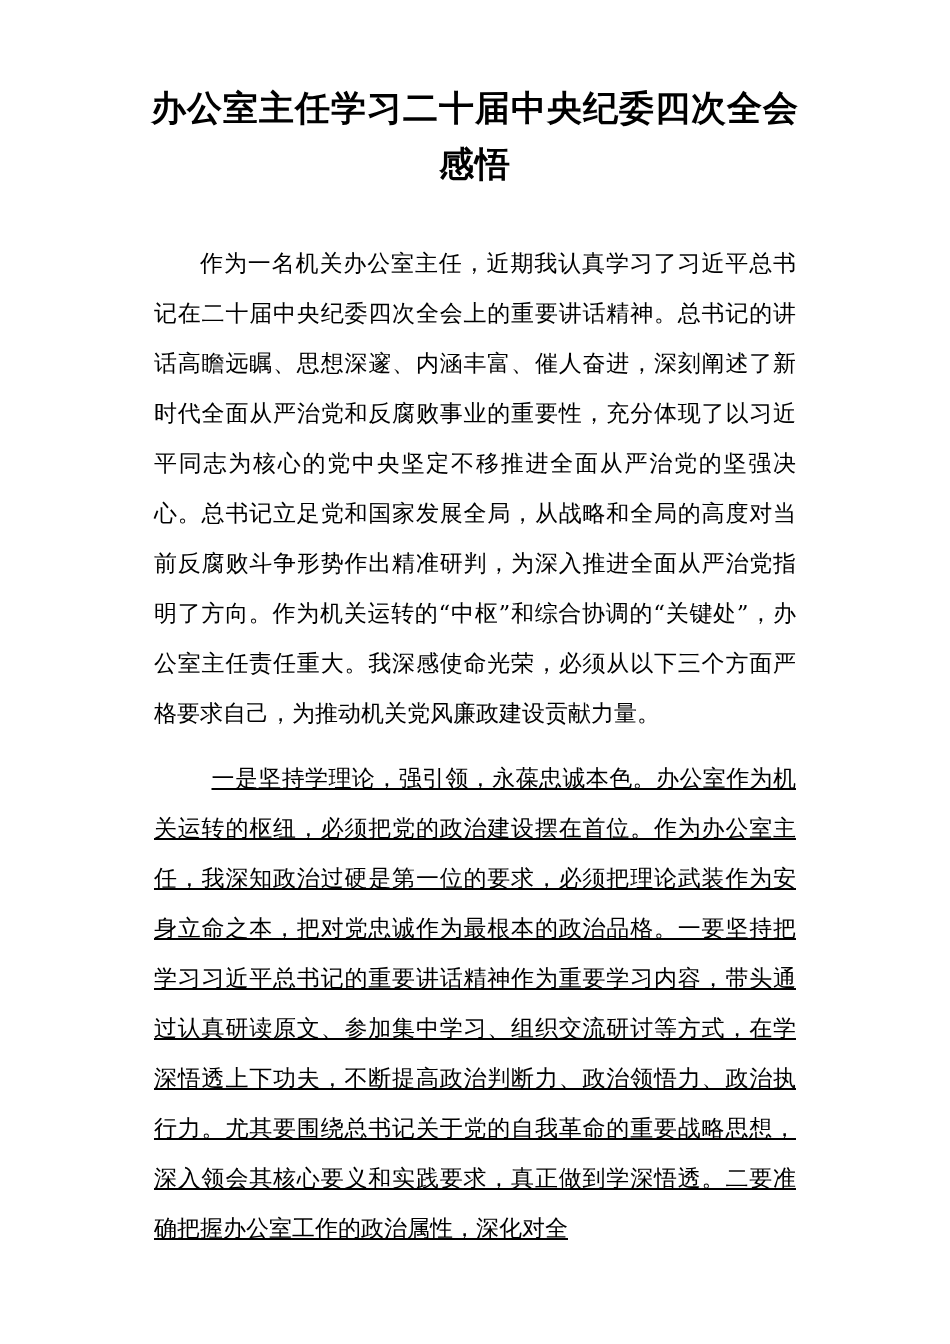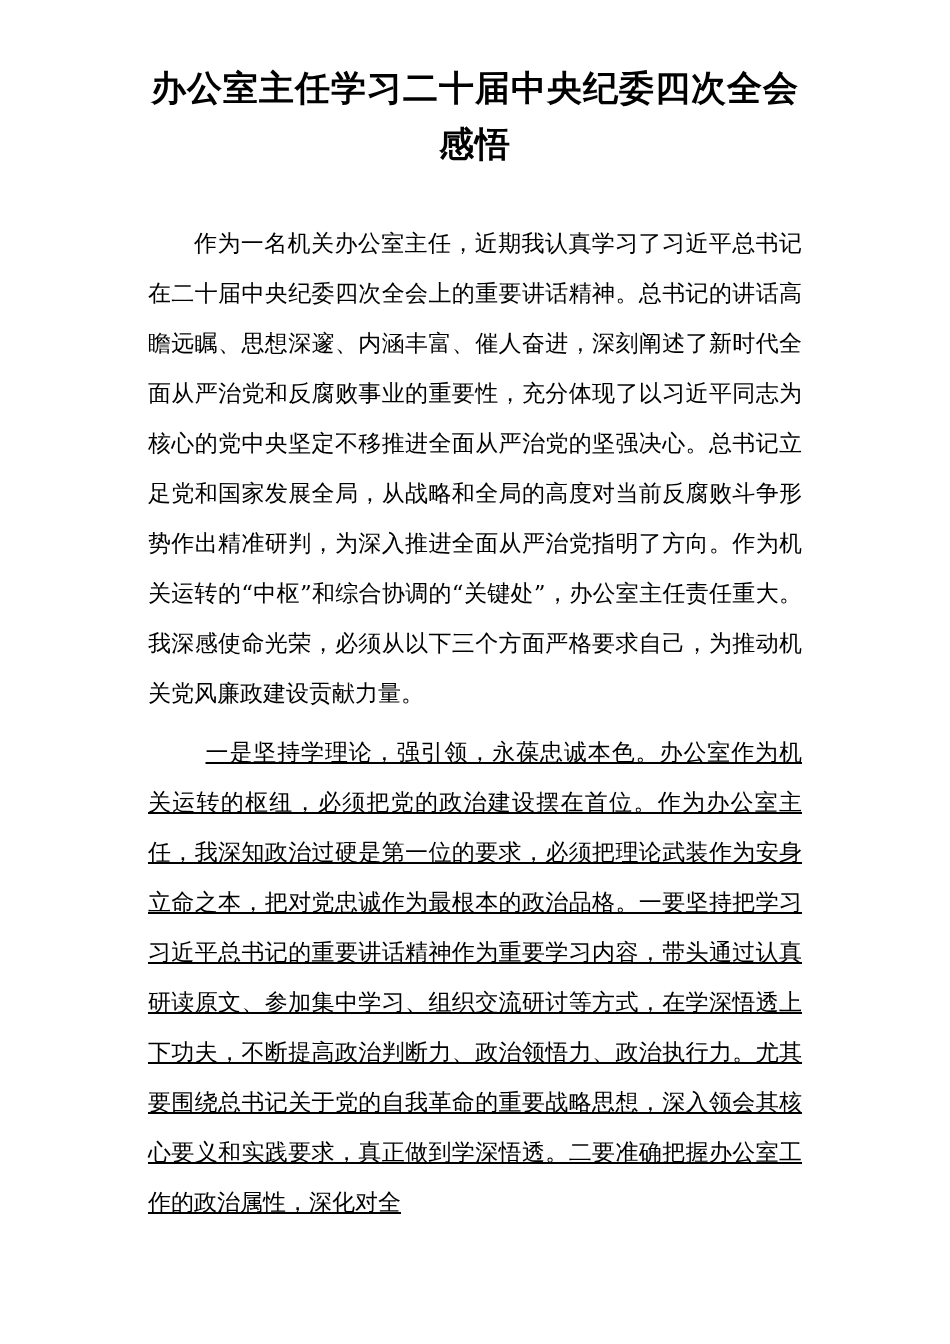--- a/index.html
+++ b/index.html
@@ -7,21 +7,21 @@
     padding: 0;
     background: #ffffff;
   }
   .page {
     position: relative;
     width: 950px;
     height: 1344px;
     background: #ffffff;
     overflow: hidden;
     box-sizing: border-box;
-    padding-top: 60px;
+    padding-top: 80px;
   }
   .doc-title {
     margin: 0 auto;
     width: 660px;
     font-family: "DejaVu Sans", sans-serif;
     font-weight: 700;
     font-size: 35px;
     line-height: 56px;
     letter-spacing: 1px;
     color: #000000;
@@ -31,21 +31,21 @@
     margin: 46px auto 0 auto;
     width: 672px;
     font-family: "DejaVu Serif", serif;
     font-size: 23px;
     line-height: 50px;
     color: #000000;
     text-align: justify;
     text-justify: inter-ideograph;
   }
   .doc-body p {
-    margin: 9px;
+    margin: 15px;
     padding: 0;
   }
   .doc-body p.para-1 {
     text-indent: 2em;
   }
   .doc-body p.para-2 {
     text-indent: 2.5em;
     text-decoration: underline;
   }
 </style>

